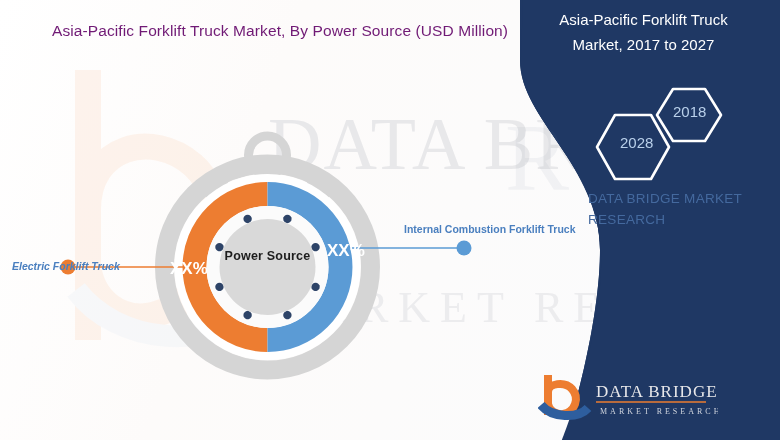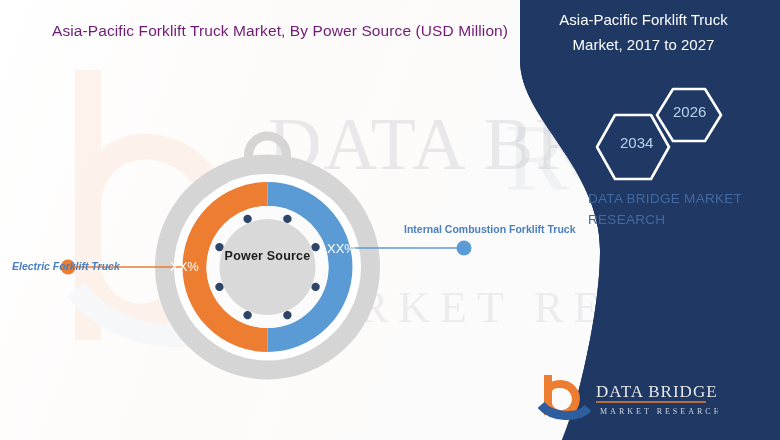--- a/index.html
+++ b/index.html
@@ -36,21 +36,21 @@
   .center-label{position:absolute;left:150px;top:110px;width:235px;height:270px;
                 display:flex;align-items:center;justify-content:center;
                 pointer-events:none;}
   .center-label span{font-size:12.5px;font-weight:bold;color:#1d1d1d;
                      letter-spacing:.2px;margin-top:22px;}
 
   
   .cal{position:absolute;font-size:10.5px;font-weight:bold;color:#4a7fbf;white-space:nowrap;}
   .cal-left{left:12px;top:260px;font-style:italic;}
   .cal-right{left:378px;top:223px;margin-left:26px;}
-  .pct{position:absolute;font-size:13px;font-weight:normal;color:#ffffff;white-space:nowrap;}
+  .pct{position:absolute;font-size:17px;font-weight:bold;color:#ffffff;white-space:nowrap;}
   .pct-left{left:170px;top:259px;}
   .pct-right{left:327px;top:241px;}
 
   
   .hexwrap{position:absolute;left:595px;top:85px;width:150px;height:100px;}
   .hexlabel{position:absolute;font-size:15px;color:#b9d0ea;}
   .hex2020{left:673px;top:103px;}
   .hex2027{left:620px;top:134px;}
 
   
@@ -145,22 +145,22 @@
   <div class="cal cal-left">Electric Forklift Truck</div>
   <div class="cal cal-right">Internal Combustion Forklift Truck</div>
 
   <div class="pct pct-left">XX%</div>
   <div class="pct pct-right">XX%</div>
 
   <svg class="hexwrap" viewBox="0 0 150 100">
     <polygon points="78,4 110,4 126,30 110,56 78,56 62,30" fill="none" stroke="#ffffff" stroke-width="2.6" stroke-linejoin="round"></polygon>
     <polygon points="20,30 56,30 74,62 56,94 20,94 2,62" fill="none" stroke="#ffffff" stroke-width="2.6" stroke-linejoin="round"></polygon>
   </svg>
-  <div class="hexlabel hex2020">2026</div>
-  <div class="hexlabel hex2027">2034</div>
+  <div class="hexlabel hex2020">2018</div>
+  <div class="hexlabel hex2027">2028</div>
 
   <div class="dbmr">
     <div>DATA BRIDGE MARKET</div>
     <div>RESEARCH</div>
   </div>
 
   <svg class="logo" viewBox="0 0 180 46">
     <g>
       <path d="M10 4 L10 36" stroke="#ED7D31" stroke-width="8" fill="none" stroke-linecap="square"></path>
       <path d="M10 17 C10 8, 27 6, 34 14 C42 23, 37 37, 25 39 C17 40, 11 35, 10 29" stroke="#ED7D31" stroke-width="8" fill="none"></path>

